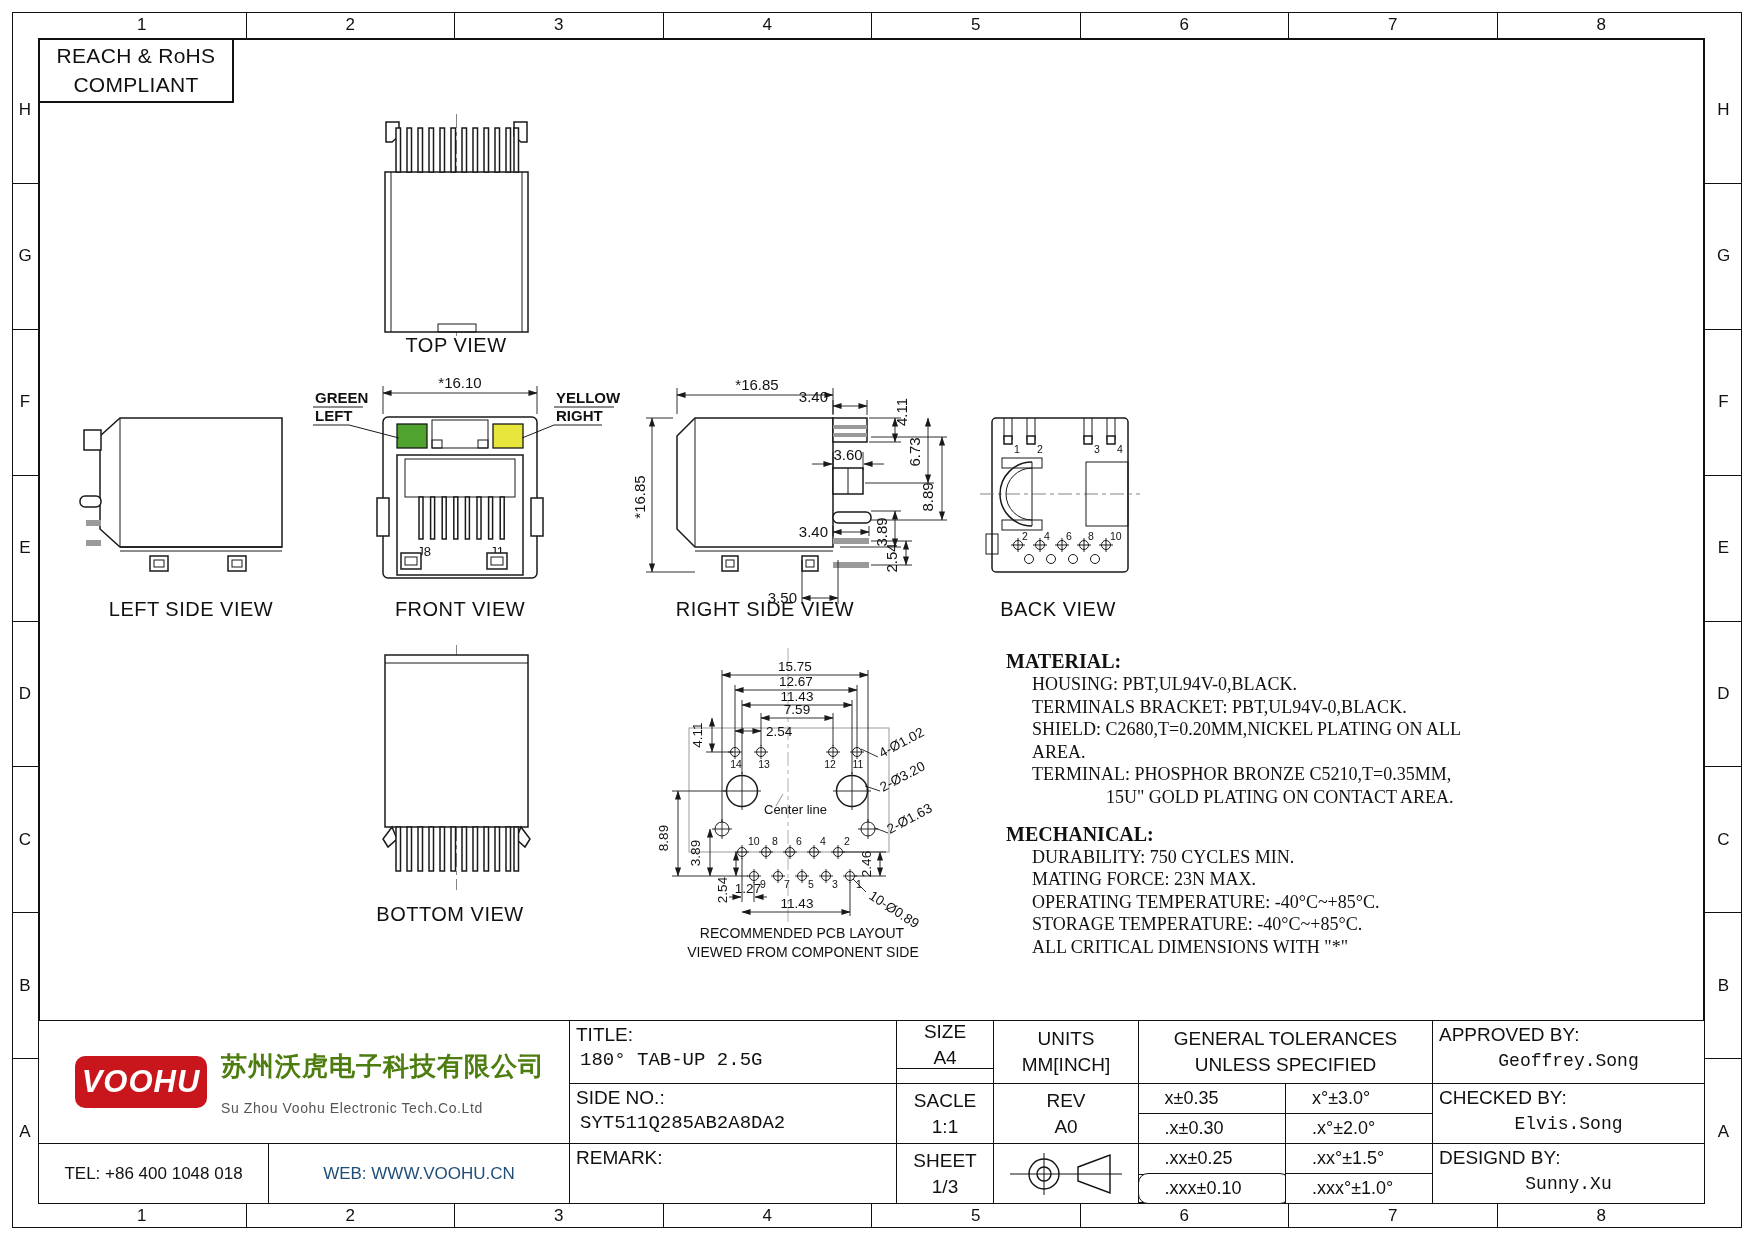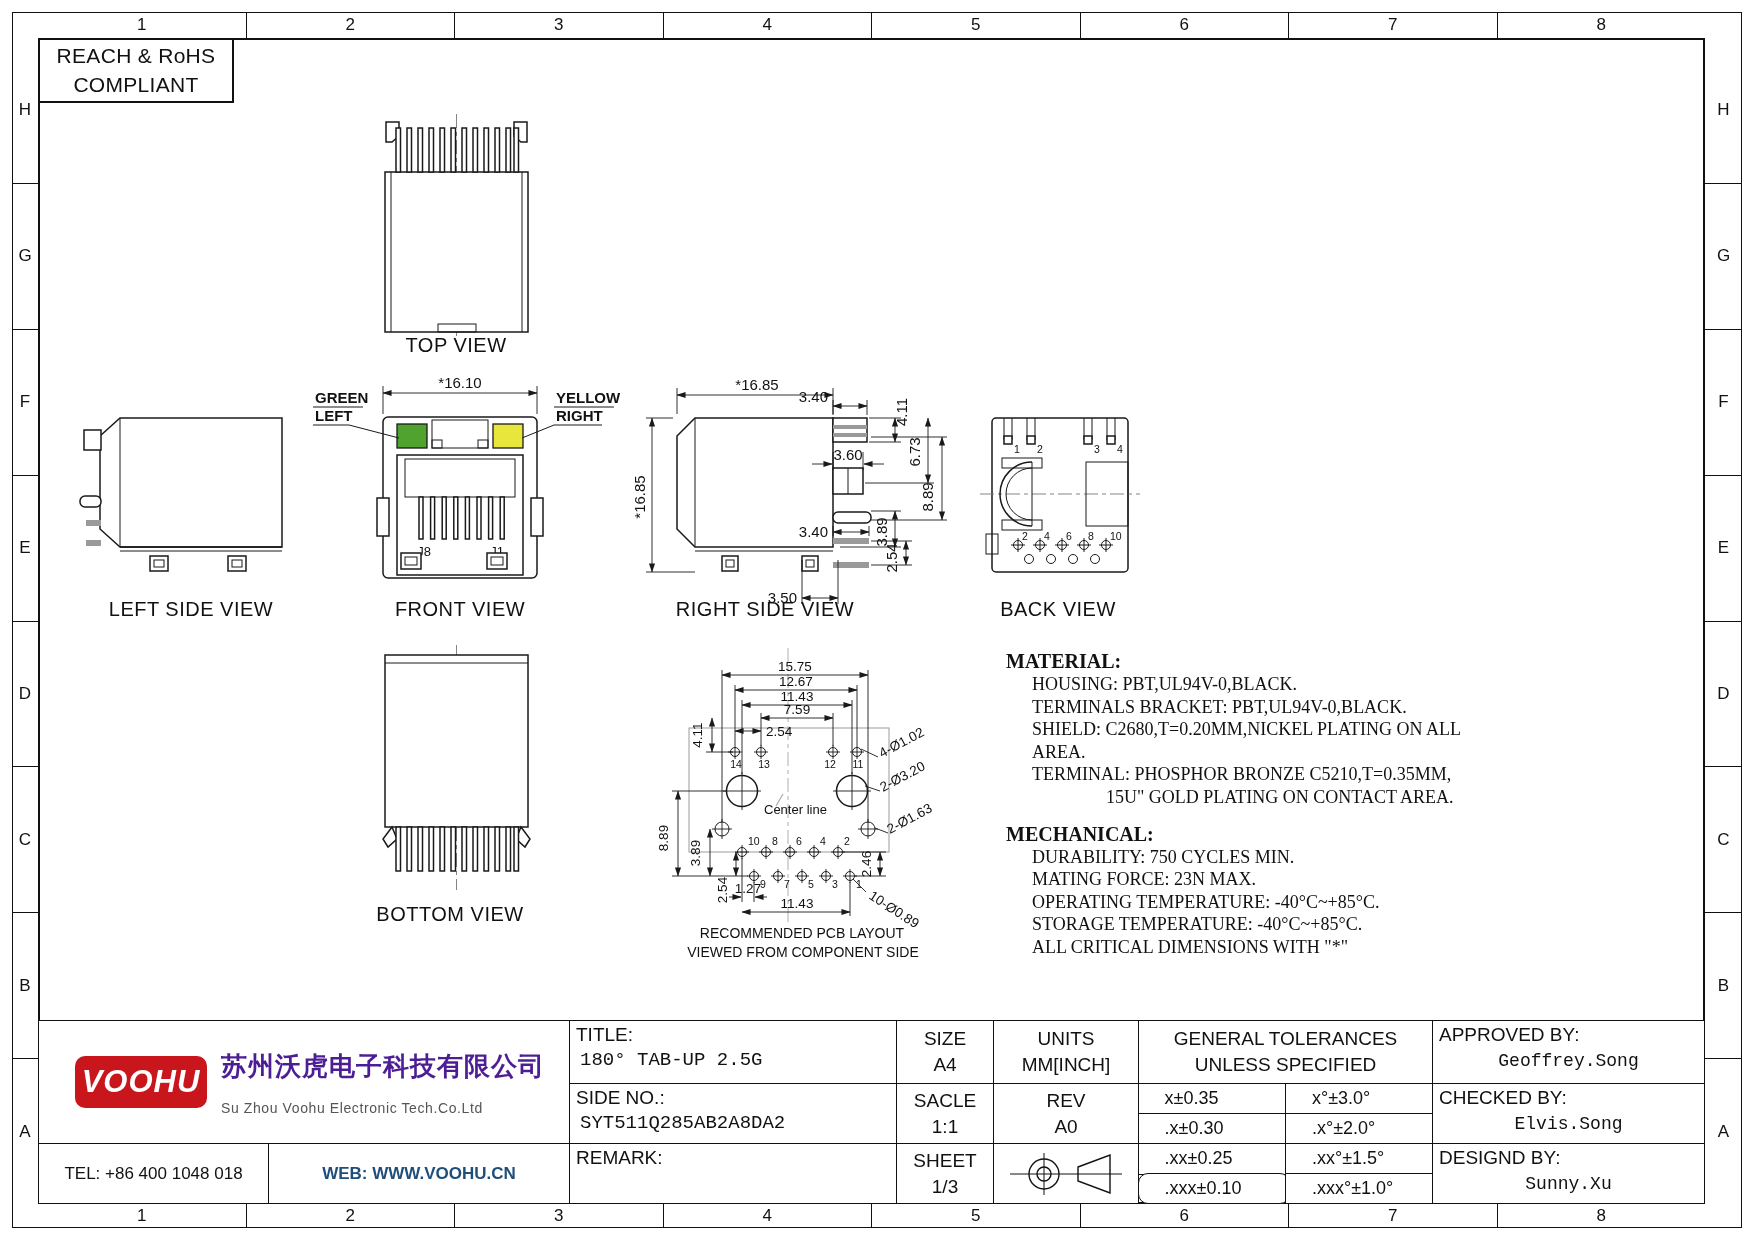--- a/index.html
+++ b/index.html
@@ -38,24 +38,24 @@
   .tb-center{display:flex;flex-direction:column;align-items:center;justify-content:center;text-align:center;}
   .tb-center .l1{font-size:19px;}
   .tb-center .l2{font-size:19px;margin-top:4px;}
   .tol-cell{display:flex;align-items:center;padding-left:26px;font-size:18px;}
   .name-val{text-align:center;font-size:18px;margin-top:2px;font-family:Liberation Mono, monospace;}
   .logo-row{display:flex;align-items:center;height:100%;padding-left:36px;}
   .logo-box{background:#c9161d;color:#fff;border-radius:10px;width:132px;height:52px;
       display:flex;align-items:center;justify-content:center;
       font-style:italic;font-weight:bold;font-size:31px;letter-spacing:1px;}
   .logo-text{margin-left:14px;}
-  .logo-cn{font-size:26px;font-weight:bold;color:#4c1d95;letter-spacing:1px;}
+  .logo-cn{font-size:26px;font-weight:bold;color:#4d7c0f;letter-spacing:1px;}
   .logo-en{font-size:14px;color:#555;letter-spacing:.6px;margin-top:16px;}
   .contact{display:flex;align-items:center;justify-content:center;font-size:17px;height:100%;}
-  .web{color:#1f4e79;font-weight:bold;}
+  .web{color:#1f4e79;font-weight:normal;}
   
   svg.draw{position:absolute;left:0;top:0;pointer-events:none;}
   svg.draw .ln{stroke:#1a1a1a;stroke-width:1.5;fill:none;}
   svg.draw .ln2{stroke:#1a1a1a;stroke-width:1;fill:none;}
   svg.draw .lnw{stroke:#1a1a1a;stroke-width:1.5;fill:#fff;}
   svg.draw .dim{stroke:#1a1a1a;stroke-width:.9;fill:none;}
   svg.draw .cl{stroke:#777;stroke-width:.9;stroke-dasharray:14 4 4 4;fill:none;}
   svg.draw .gray{stroke:#a5a5a5;stroke-width:1.1;fill:none;}
   svg.draw .grayd{stroke:#a5a5a5;stroke-width:.9;stroke-dasharray:14 4 4 4;fill:none;}
   svg.draw .pin{fill:#9a9a9a;stroke:none;}
@@ -522,21 +522,21 @@
       <div class="tb-val-mono">180° TAB-UP 2.5G</div>
     </div>
     <div class="tb-cell" style="left:569px;top:1082.5px;width:328px;height:62px;">
       <div class="tb-lbl">SIDE NO.:</div>
       <div class="tb-val-mono">SYT511Q285AB2A8DA2</div>
     </div>
     <div class="tb-cell" style="left:569px;top:1143px;width:328px;height:61px;">
       <div class="tb-lbl">REMARK:</div>
     </div>
 
-    <div class="tb-cell tb-center" style="left:895.5px;top:1020px;width:99px;height:64px;">
+    <div class="tb-cell tb-center" style="left:895.5px;top:1020px;width:99px;height:49px;">
       <div class="l1">SIZE</div>
       <div class="l2">A4</div>
     </div>
     <div class="tb-cell tb-center" style="left:895.5px;top:1082.5px;width:99px;height:62px;">
       <div class="l1">SACLE</div>
       <div class="l2">1:1</div>
     </div>
     <div class="tb-cell tb-center" style="left:895.5px;top:1143px;width:99px;height:61px;">
       <div class="l1">SHEET</div>
       <div class="l2">1/3</div>

